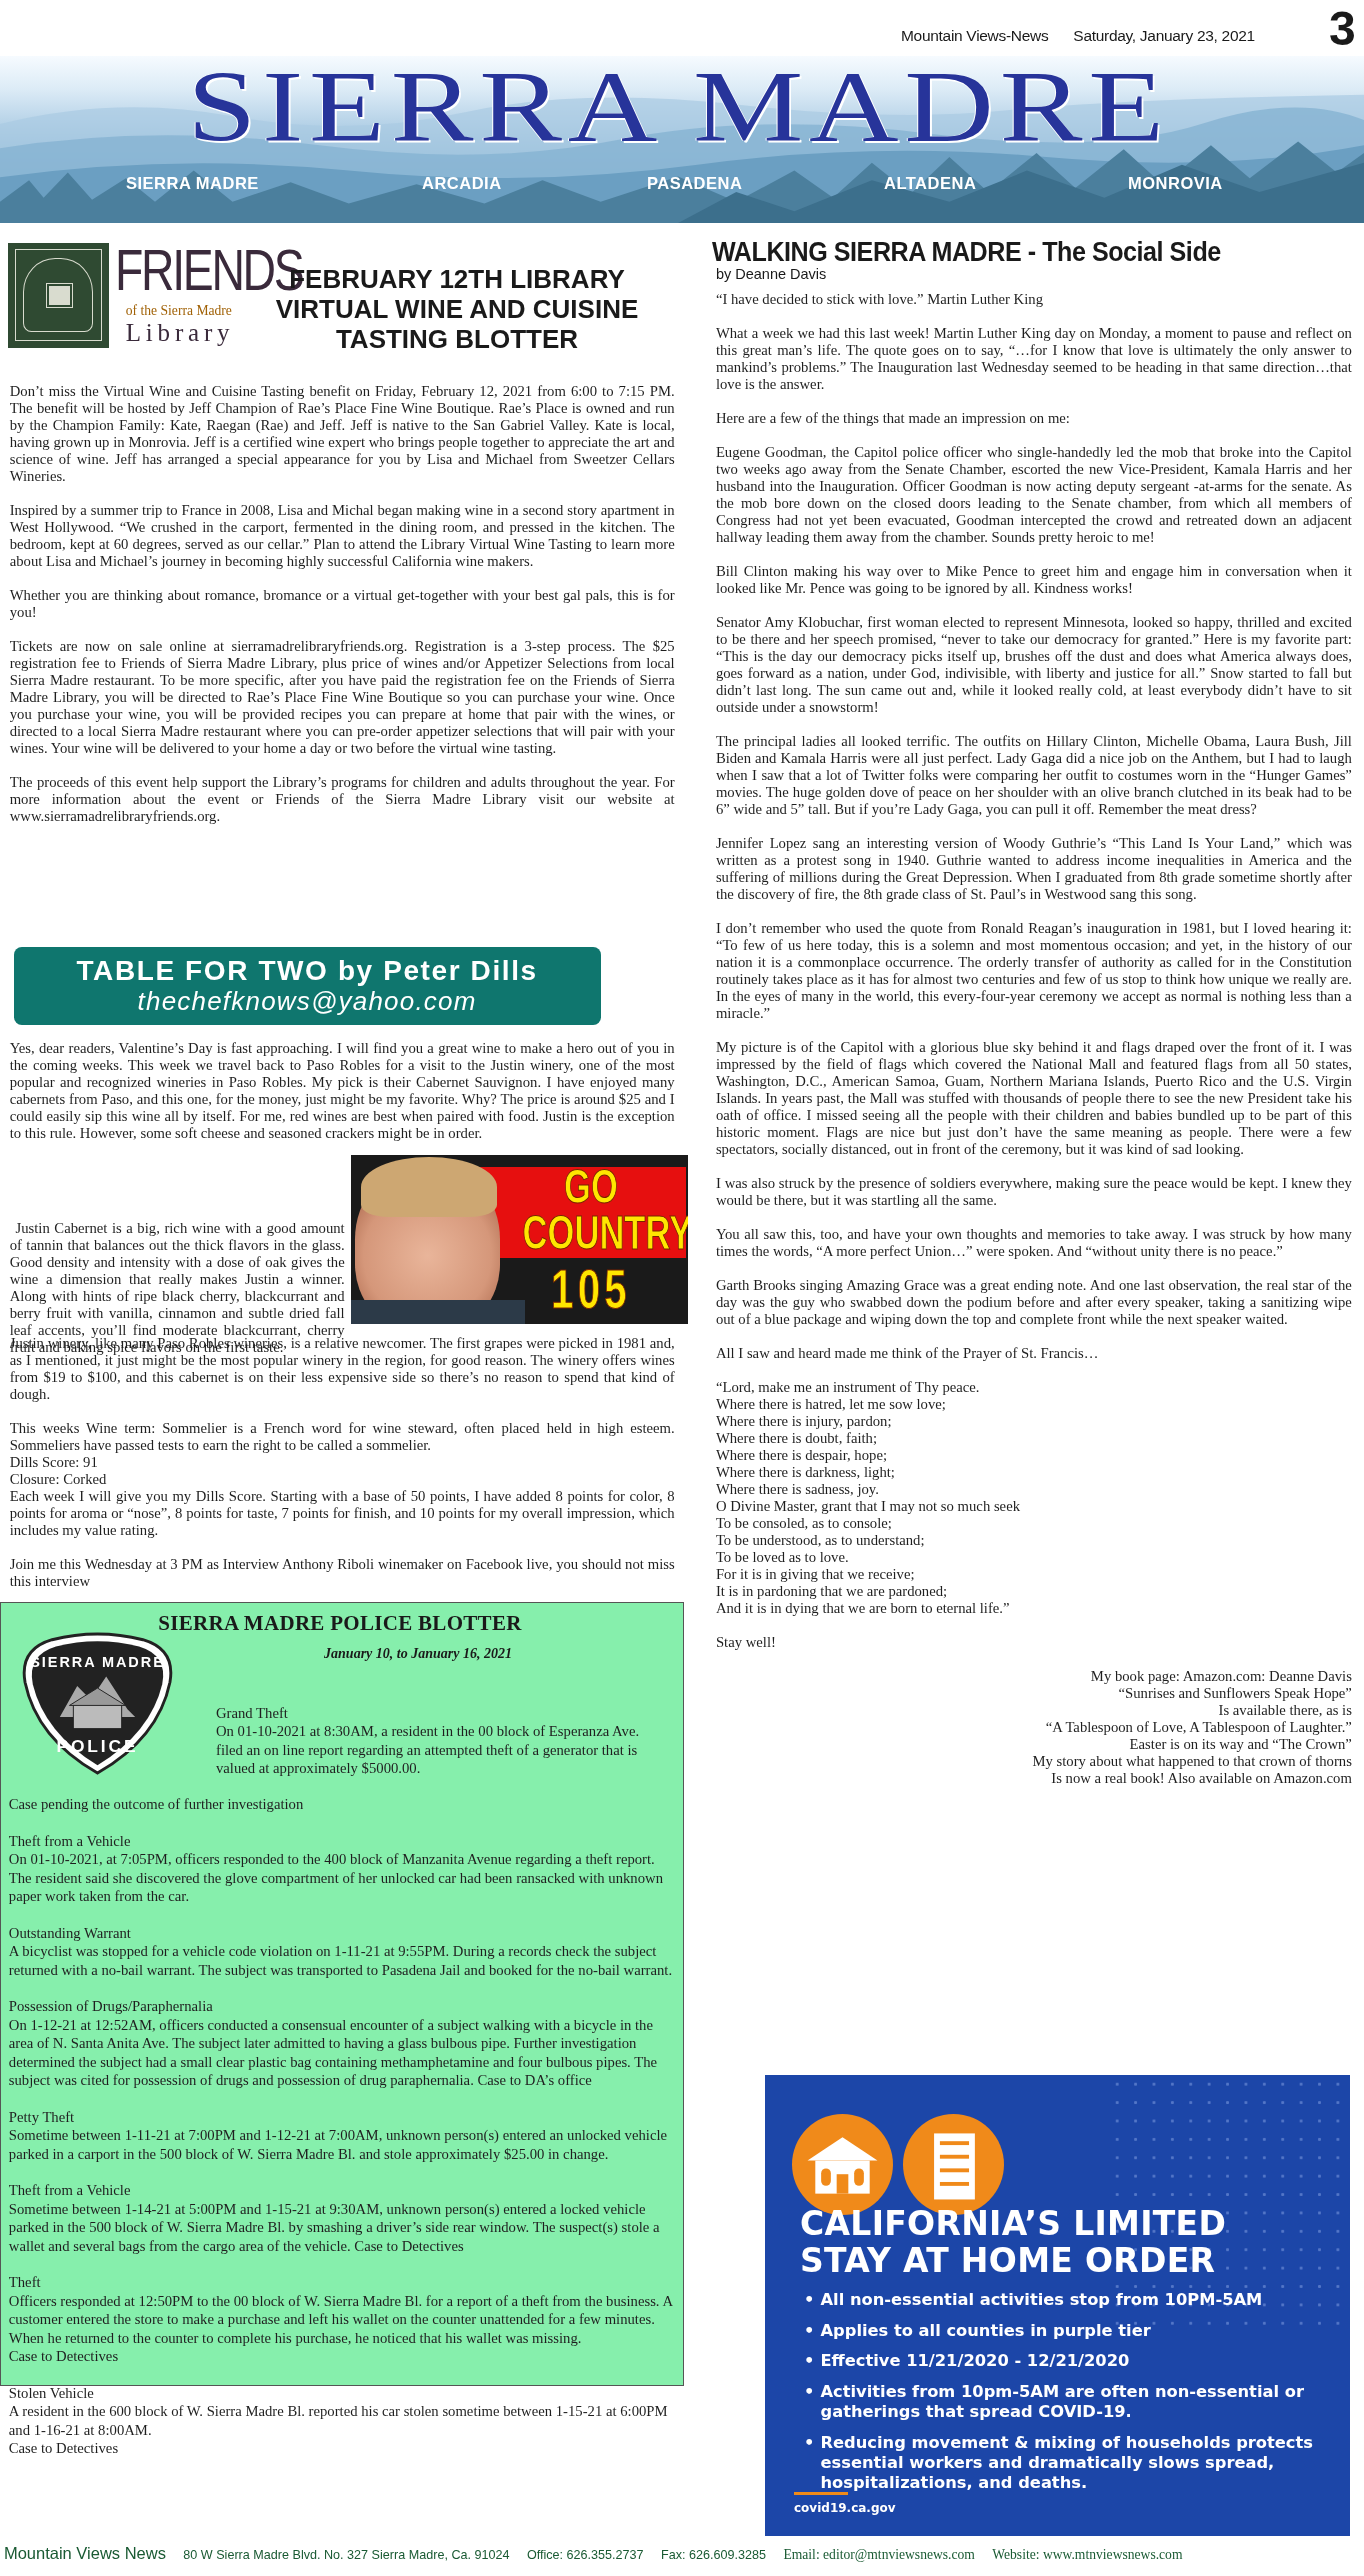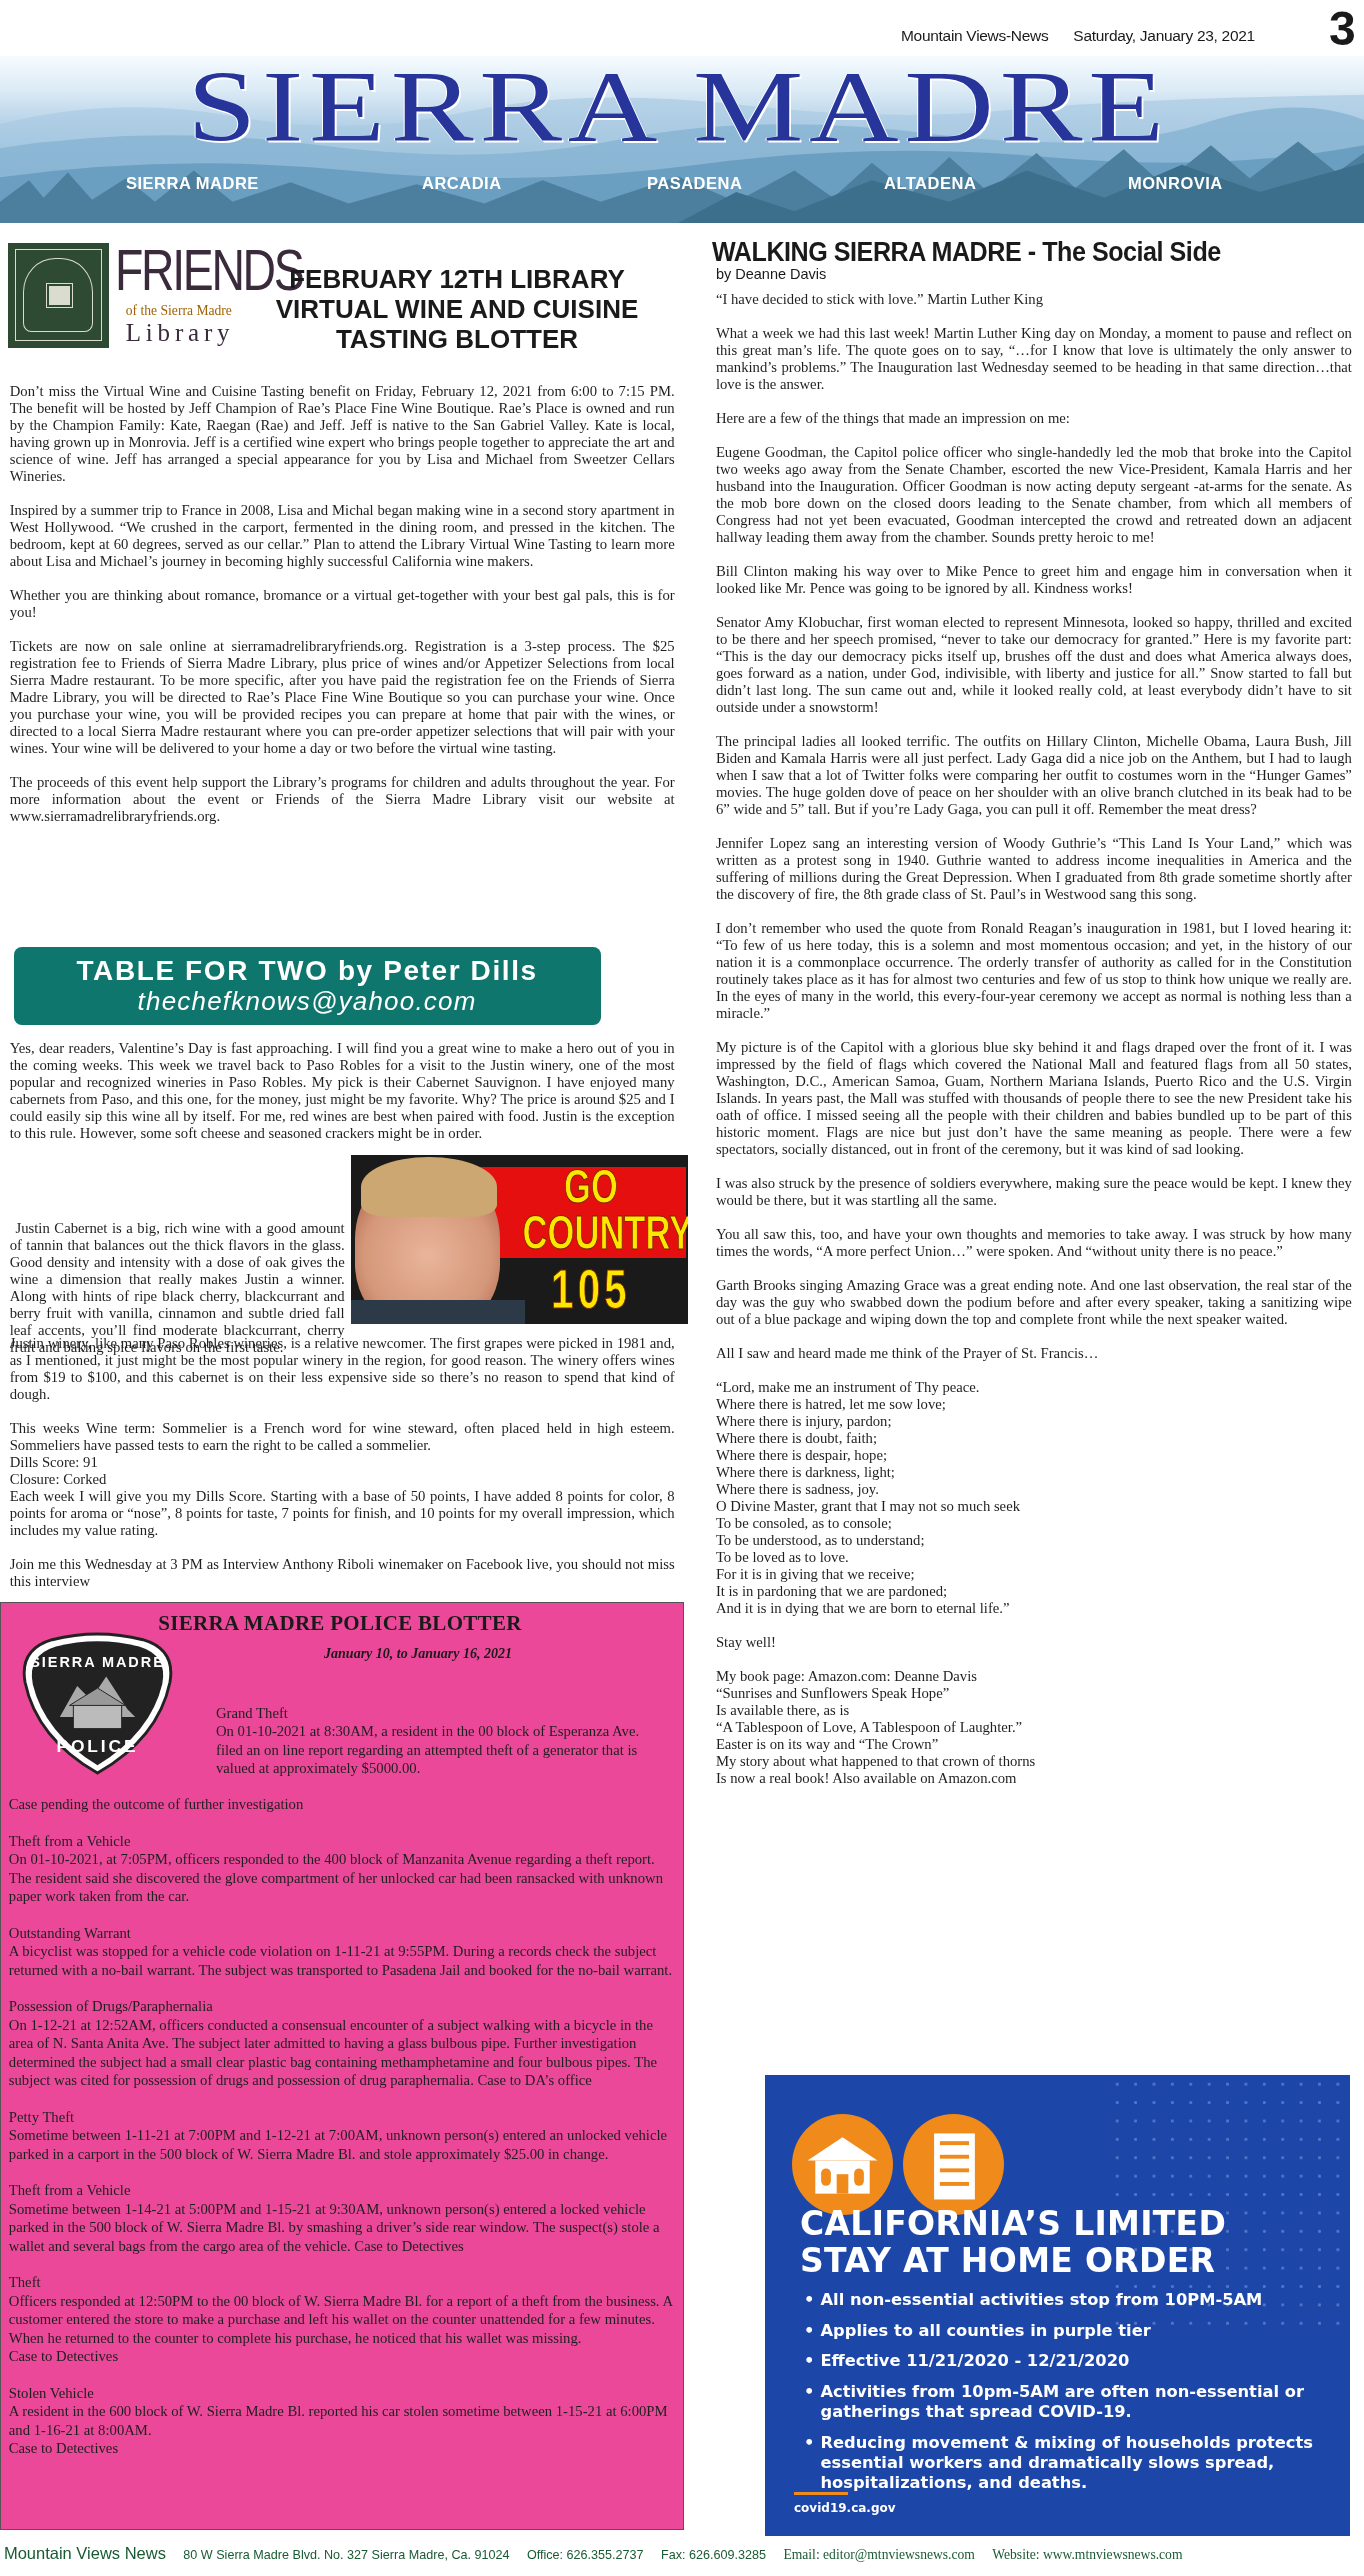--- a/index.html
+++ b/index.html
@@ -46,37 +46,37 @@
   .radio-ad .shirt { position: absolute; left: 0; top: 145px; width: 174px; height: 29px; background: #2c3a48; }
   .radio-ad .txt { position: absolute; left: 145px; width: 190px; text-align: center; font-family: "Liberation Sans", sans-serif; font-weight: bold; color: #ffe600; -webkit-text-stroke: 1px #7a2200; transform: scaleX(0.72); transform-origin: center; }
   .radio-ad .l1 { top: 7.8px; font-size: 48px; line-height: 48px; }
   .radio-ad .l2 { top: 54px; font-size: 48px; line-height: 48px; }
   .radio-ad .l3 { top: 105px; font-size: 56px; line-height: 58px; letter-spacing: 5.8px; }
 
   .t42-rest { position: absolute; left: 9.7px; top: 1335px; width: 665px; }
   .t42-rest .tight p { margin-bottom: 0; }
 
   
-  .blotter { position: absolute; left: 0; top: 1602px; width: 684px; height: 928px; background: #ec4899; border: 1.9px solid #555; }
+  .blotter { position: absolute; left: 0; top: 1602px; width: 684px; height: 784px; background: #86efac; border: 1.9px solid #555; }
   .blotter-title { position: absolute; left: 155px; top: 7.8px; width: 368px; text-align: center; font-family: "Liberation Serif", serif; font-weight: bold; font-size: 21px; letter-spacing: 0.3px; }
   .badge { position: absolute; left: 11.6px; top: 29px; width: 169px; height: 143px; }
   .blotter-sub { position: absolute; left: 194px; top: 43px; width: 446px; text-align: center; font-family: "Liberation Serif", serif; font-weight: bold; font-style: italic; font-size: 14px; line-height: 16.5px; }
   .blotter-body { font-family: "Liberation Serif", serif; font-size: 14.7px; line-height: 18.4px; color: #1f1f1f; }
   .blotter-first { position: absolute; left: 215px; top: 101px; width: 444px; }
   .blotter-rest { position: absolute; left: 7.8px; top: 138px; width: 668px; }
   .blotter-rest .entry { margin-bottom: 18.4px; }
 
   
   .right { position: absolute; left: 712px; top: 233px; width: 639px; }
   .walk-title { position: absolute; left: 0; top: 3.9px; font-family: "Liberation Sans", sans-serif; font-weight: bold; font-size: 27px; line-height: 31px; letter-spacing: -0.5px; white-space: nowrap; transform: scaleX(0.93); transform-origin: left; }
   .walk-by { position: absolute; left: 3.9px; top: 33px; font-family: "Liberation Sans", sans-serif; font-size: 14.5px; }
   .walk-body { position: absolute; left: 3.9px; top: 58px; width: 636px; }
   .walk-body .prayer p { margin-bottom: 0; text-align: left; }
   .book-note { text-align: center !important; }
-  .book-note p { margin-bottom: 0; text-align: left; }
+  .book-note p { margin-bottom: 0; text-align: right; }
 
   .covid-ad { position: absolute; left: 765px; top: 2075px; width: 585px; height: 461px; background: #1c46a8; overflow: hidden; font-family: "DejaVu Sans", sans-serif; color: #fff; }
   .covid-dots { position: absolute; right: 0; top: 0; width: 242px; height: 252px; background-image: radial-gradient(circle, rgba(120,150,220,0.6) 1.3px, transparent 1.6px); background-size: 18.4px 18.4px; }
   .covid-icon { position: absolute; top: 39px; width: 101px; height: 101px; border-radius: 50%; background: #f08a1a; }
   .covid-title { position: absolute; left: 35px; top: 130px; font-weight: bold; font-size: 33px; line-height: 37px; letter-spacing: 0.3px; }
   .covid-list { position: absolute; left: 39px; top: 215px; width: 523px; list-style: none; font-weight: bold; font-size: 16.3px; line-height: 20px; }
   .covid-list li { position: relative; padding-left: 16.5px; margin-bottom: 10.7px; }
   .covid-list li::before { content: "•"; position: absolute; left: 0; }
   .covid-rule { position: absolute; left: 29px; top: 417px; width: 54px; height: 2.9px; background: #f08a1a; }
   .covid-url { position: absolute; left: 29px; top: 426px; font-weight: bold; font-size: 12px; }

